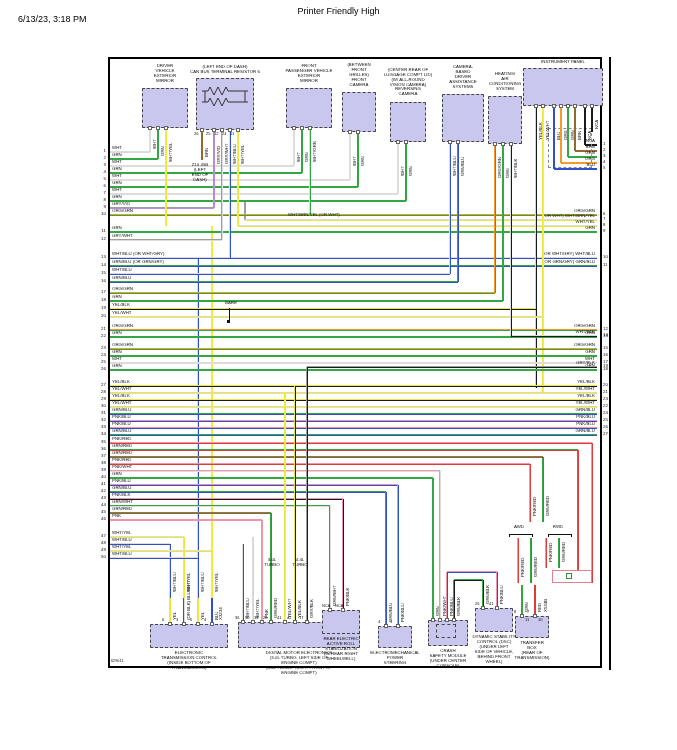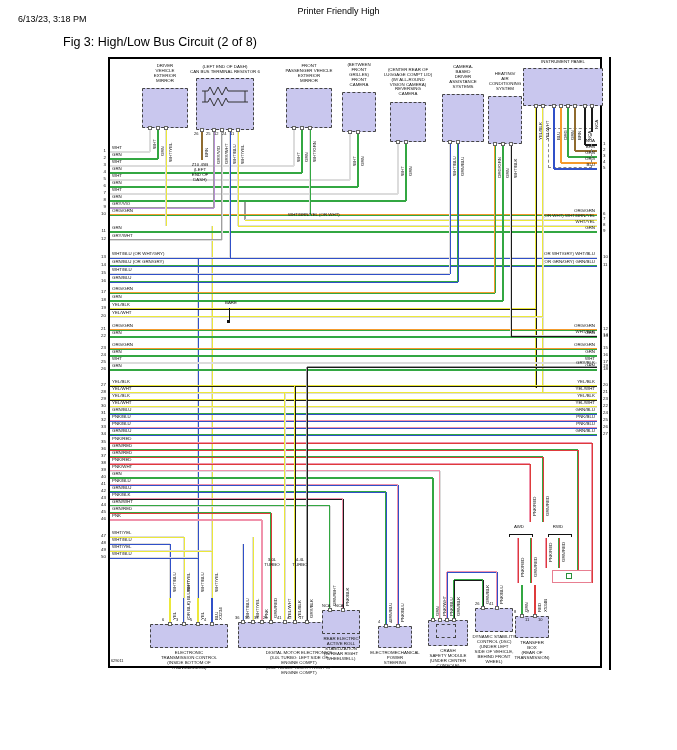--- a/index.html
+++ b/index.html
@@ -13,21 +13,20 @@
   #diagram div{position:absolute;box-sizing:border-box;}
 </style>
 </head>
 <body>
 
 <div class="page">
   <div class="hdr">
     <span class="hdr-l">6/13/23, 3:18 PM</span>
     <span class="hdr-c">Printer Friendly High</span>
   </div>
-  <div class="title">Fig 3: High/Low Bus Circuit (2 of 8)</div>
   <div id="diagram">
       <div style="left: 108px; top: 57px; width: 494px; height: 611px; border: 2px solid rgb(0, 0, 0);"></div>
       <div style="left: 609px; top: 57px; width: 2px; height: 613px; background: rgb(0, 0, 0);"></div>
       <div style="left: 168.8px; top: 544px; width: 2.4px; height: 54px; background: linear-gradient(90deg, rgb(220, 220, 220) 0%, rgb(220, 220, 220) 50%, rgb(48, 80, 200) 50%, rgb(48, 80, 200) 100%);"></div>
       <div style="left: 172.6px; top: 592px; font-size: 4.4px; line-height: 1.12; color: rgb(17, 17, 17); transform: rotate(-90deg); transform-origin: 0px 0px; white-space: nowrap;">WHT/BLU</div>
       <div style="left: 182.8px; top: 537px; width: 2.4px; height: 61px; background: linear-gradient(90deg, rgb(220, 220, 220) 0%, rgb(220, 220, 220) 50%, rgb(236, 232, 58) 50%, rgb(236, 232, 58) 100%);"></div>
       <div style="left: 186.6px; top: 592px; font-size: 4.4px; line-height: 1.12; color: rgb(17, 17, 17); transform: rotate(-90deg); transform-origin: 0px 0px; white-space: nowrap;">WHT/YEL</div>
       <div style="left: 196.8px; top: 258px; width: 2.4px; height: 340px; background: linear-gradient(90deg, rgb(220, 220, 220) 0%, rgb(220, 220, 220) 50%, rgb(48, 80, 200) 50%, rgb(48, 80, 200) 100%);"></div>
       <div style="left: 200.6px; top: 592px; font-size: 4.4px; line-height: 1.12; color: rgb(17, 17, 17); transform: rotate(-90deg); transform-origin: 0px 0px; white-space: nowrap;">WHT/BLU</div>
       <div style="left: 210.8px; top: 226px; width: 2.4px; height: 372px; background: linear-gradient(90deg, rgb(220, 220, 220) 0%, rgb(220, 220, 220) 50%, rgb(236, 232, 58) 50%, rgb(236, 232, 58) 100%);"></div>

